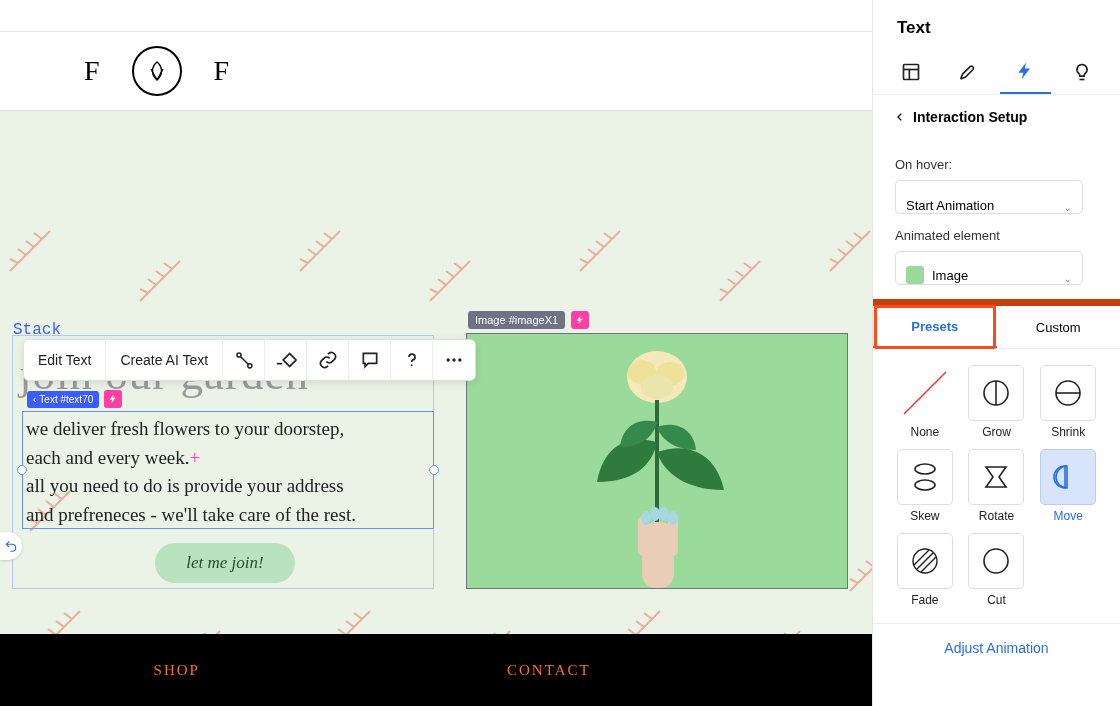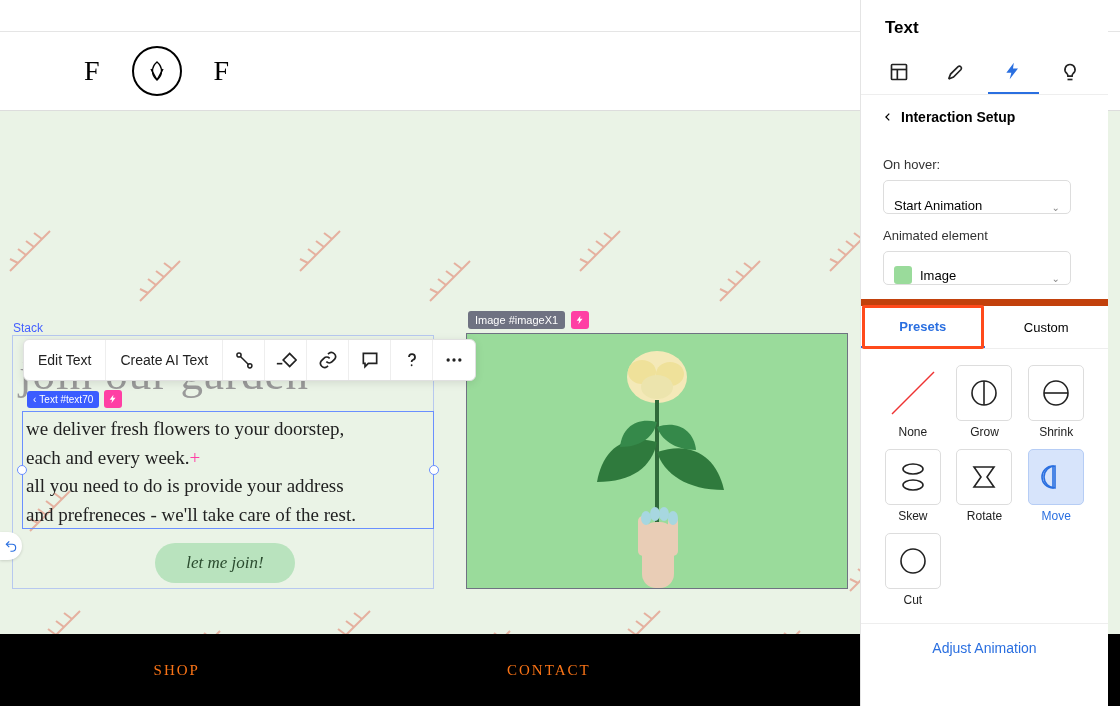--- a/index.html
+++ b/index.html
@@ -12,21 +12,21 @@
   .secondbar .righticons { position:absolute; right:10px; display:flex; align-items:center; gap:10px;}
   .bell { font-size:18px; }
   .avatar-clip { width:14px; height:28px; overflow:hidden; }
   .avatar { width:28px; height:28px; border-radius:50%; background:linear-gradient(135deg,#d9a6e0,#c6b4db); }
 
   .main { display:flex; height:595px; }
   .canvas { flex:1; position:relative; background:#eaf3e6; overflow:hidden; }
   .leafbg { position:absolute; inset:0; }
   .leafbg svg { position:absolute; }
 
-  .stacklabel { position:absolute; top:210px; left:13px; font-size:12px; color:#445fff; }
+  .stacklabel { position:absolute; top:210px; left:13px; font-size:16px; color:#445fff;font-family:Liberation Mono, monospace; }
   .stackbox { position:absolute; top:225px; left:13px; width:420px; height:252px; outline:1px solid rgba(88,120,255,0.35); }
 
   .heading { position:absolute; top:237px; left:19px; font-family: Georgia, "Times New Roman", serif; font-size:45px; color:#9a9a9a; letter-spacing:1px;}
   .textlabel { position:absolute; top:279px; left:27px; display:flex; align-items:center; gap:5px;}
   .textlabel-badge { background:#3b5cff; color:#fff; font-size:10px; padding:3px 6px; border-radius:3px; display:flex; align-items:center; gap:3px;}
   .textlabel-bolt { width:18px; height:18px; background:#ff3fa4; border-radius:3px; display:flex; align-items:center; justify-content:center; color:#fff; font-size:11px;}
   .textbox { position:absolute; top:300px; left:22px; width:412px; height:118px; border:1px solid #6a8fff; background:transparent; padding:3px; }
   .textbox p { font-family: Georgia, "Times New Roman", serif; font-size:19px; color:#222; line-height:1.5; }
   .handle { width:10px; height:10px; background:#fff; border:1px solid #6a8fff; border-radius:50%; position:absolute; }
   .cta { position:absolute; top:432px; left:155px; width:140px; height:40px; background:#b9e3be; border-radius:22px; display:flex; align-items:center; justify-content:center; font-family: Georgia, serif; font-size:17px; font-style:italic; color:#2a4b2e; }
@@ -39,21 +39,21 @@
   .toolbar { position:absolute; top:228px; left:23px; background:#fff; border:1px solid #e0e0e0; border-radius:6px; box-shadow:0 2px 8px rgba(0,0,0,0.1); display:flex; align-items:center; height:42px; z-index:5;}
   .toolbar .tbtn { padding:0 14px; height:100%; display:flex; align-items:center; font-size:14px; color:#222; border-right:1px solid #eee; white-space:nowrap; cursor:pointer;}
   .toolbar .ticon { width:42px; height:100%; display:flex; align-items:center; justify-content:center; border-right:1px solid #eee; cursor:pointer;}
   .toolbar .ticon:last-child { border-right:none; }
 
   .footer { position:absolute; bottom:0; left:0; right:0; height:72px; background:#000; color:#f97316; display:flex; align-items:center; justify-content:space-around; font-family: Georgia, serif; font-size:15px; letter-spacing:2px; }
 
   .undo { position:absolute; top:421px; left:0; width:22px; height:28px; background:#fff; border-radius:0 14px 14px 0; box-shadow:0 1px 3px rgba(0,0,0,0.15); display:flex; align-items:center; justify-content:center; color:#2a6fe0;}
 
   
-  .panel { width:248px; border-left:1px solid #e4e4e4; background:#fff; display:flex; flex-direction:column; position:absolute; right:12px; top:0; bottom:0; height:706px; z-index:20;}
+  .panel { width:248px; border-left:1px solid #e4e4e4; background:#fff; display:flex; flex-direction:column; position:absolute; right:0; top:0; bottom:0; height:706px; z-index:20;}
   .panel-title { font-size:17px; font-weight:700; padding:18px 20px 12px 24px; }
   .panel-tabs { display:flex; border-bottom:1px solid #eee; padding:0 12px; gap:6px; }
   .ptab { flex:1; height:44px; display:flex; align-items:center; justify-content:center; cursor:pointer; }
   .ptab.active { border-bottom:2px solid #2a6fe0; }
   .psec { padding:14px 0 0 22px; position:relative; border-bottom:1px solid #f0f0f0;}
   .psec.noborder { border-bottom:none; }
   .back { display:flex; align-items:center; gap:8px; font-size:14px; font-weight:600; padding: 0 0 10px 0;}
   .plabel { font-size:13px; color:#333; margin:8px 0; }
   .pselect { width:188px; height:34px; border:1px solid #ddd; border-radius:5px; display:flex; align-items:flex-end; padding:0 10px; font-size:13px; justify-content:space-between; margin-bottom:14px; cursor:pointer;}
   .pselect .thumb { width:18px; height:18px; background:#9adb9b; border-radius:3px; margin-right:8px; }
@@ -353,20 +353,31 @@
       <div class="ico">
           <svg width="30" height="28" viewBox="0 0 30 28" fill="none" stroke="#2a6fe0" stroke-width="1.6">
             <path d="M14 3 a11 11 0 0 0 0 22 Z"></path>
             <path d="M18 3 a11 11 0 0 1 0 22 Z" transform="translate(8,0) scale(-1,1) translate(-22,0)"></path>
           </svg>
         </div>
       <div class="lbl">Move</div>
     </div>
     <div class="preset">
       <div class="ico">
+          <svg width="28" height="28" viewBox="0 0 28 28" fill="none" stroke="#222" stroke-width="1.4">
+            <circle cx="14" cy="14" r="12"></circle>
+            <line x1="6" y1="22" x2="22" y2="6"></line>
+            <line x1="3" y1="18" x2="18" y2="3"></line>
+            <line x1="10" y1="25" x2="25" y2="10"></line>
+          </svg>
+        </div>
+      <div class="lbl">Fade</div>
+    </div>
+    <div class="preset">
+      <div class="ico">
           <svg width="28" height="28" viewBox="0 0 28 28" fill="none" stroke="#222" stroke-width="1.6">
             <circle cx="14" cy="14" r="12"></circle>
           </svg>
         </div>
       <div class="lbl">Cut</div>
     </div>
   </div>
 
   <div class="adjust">Adjust Animation</div>
 </div>

